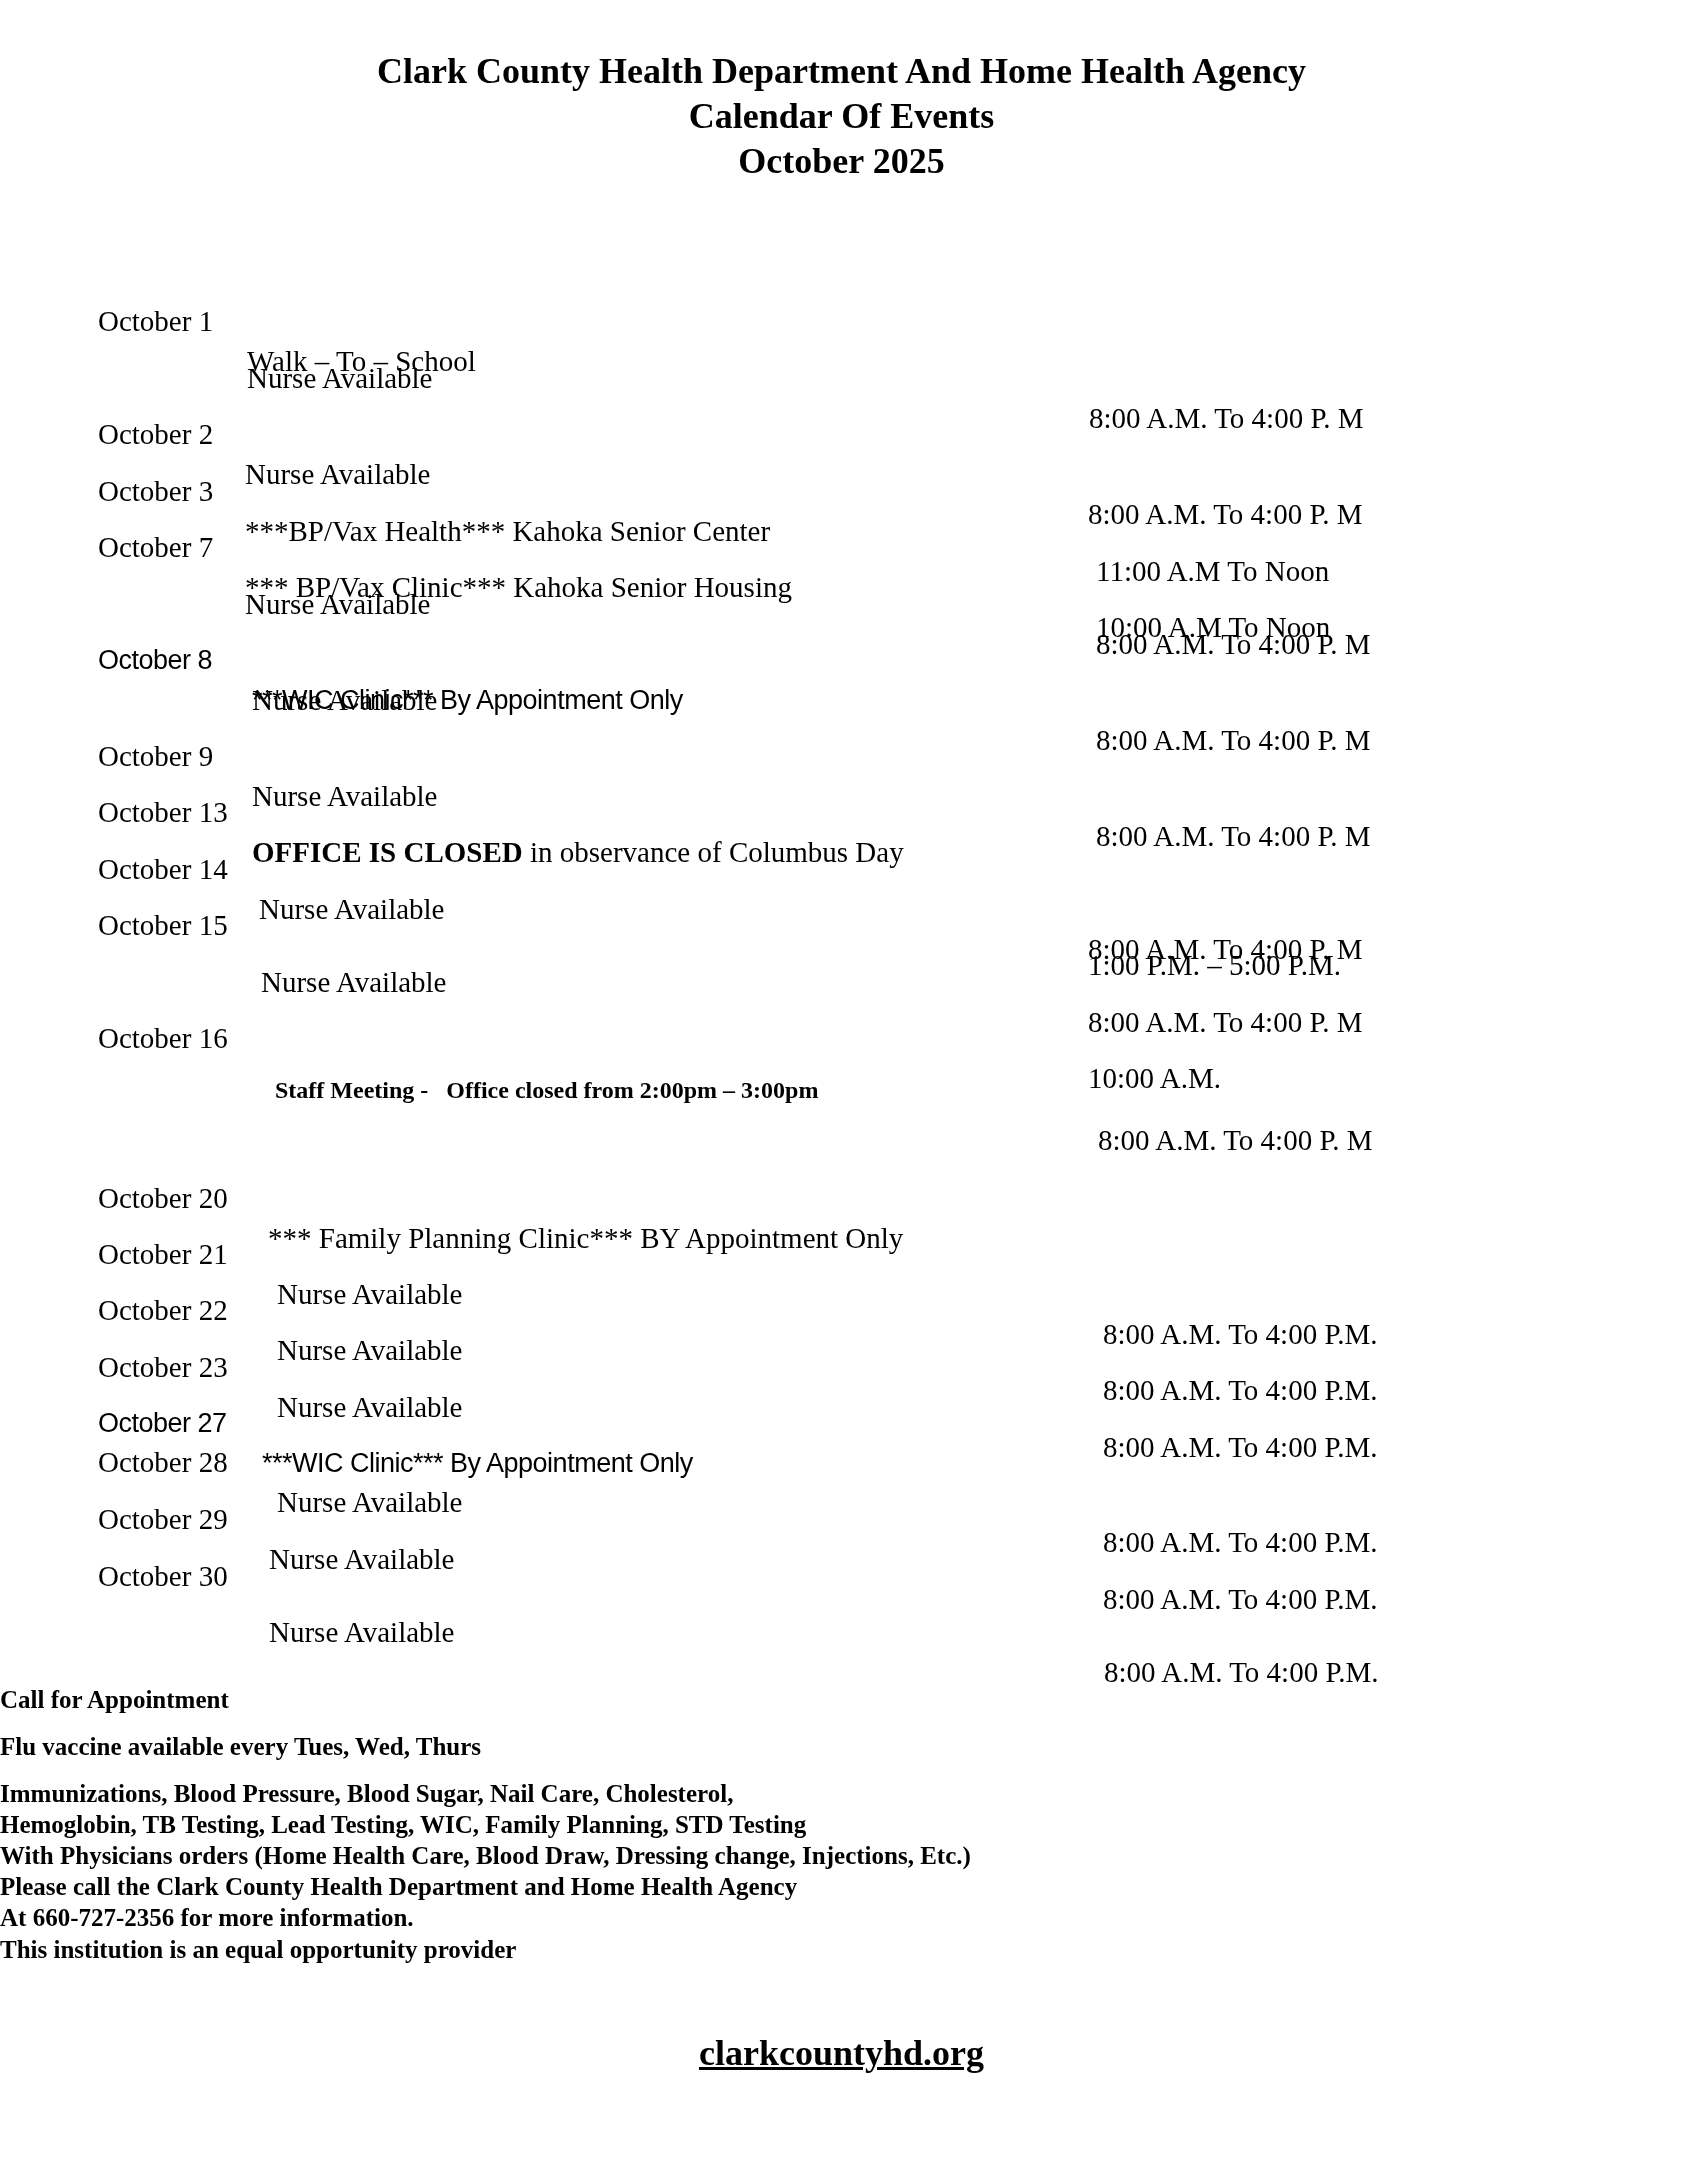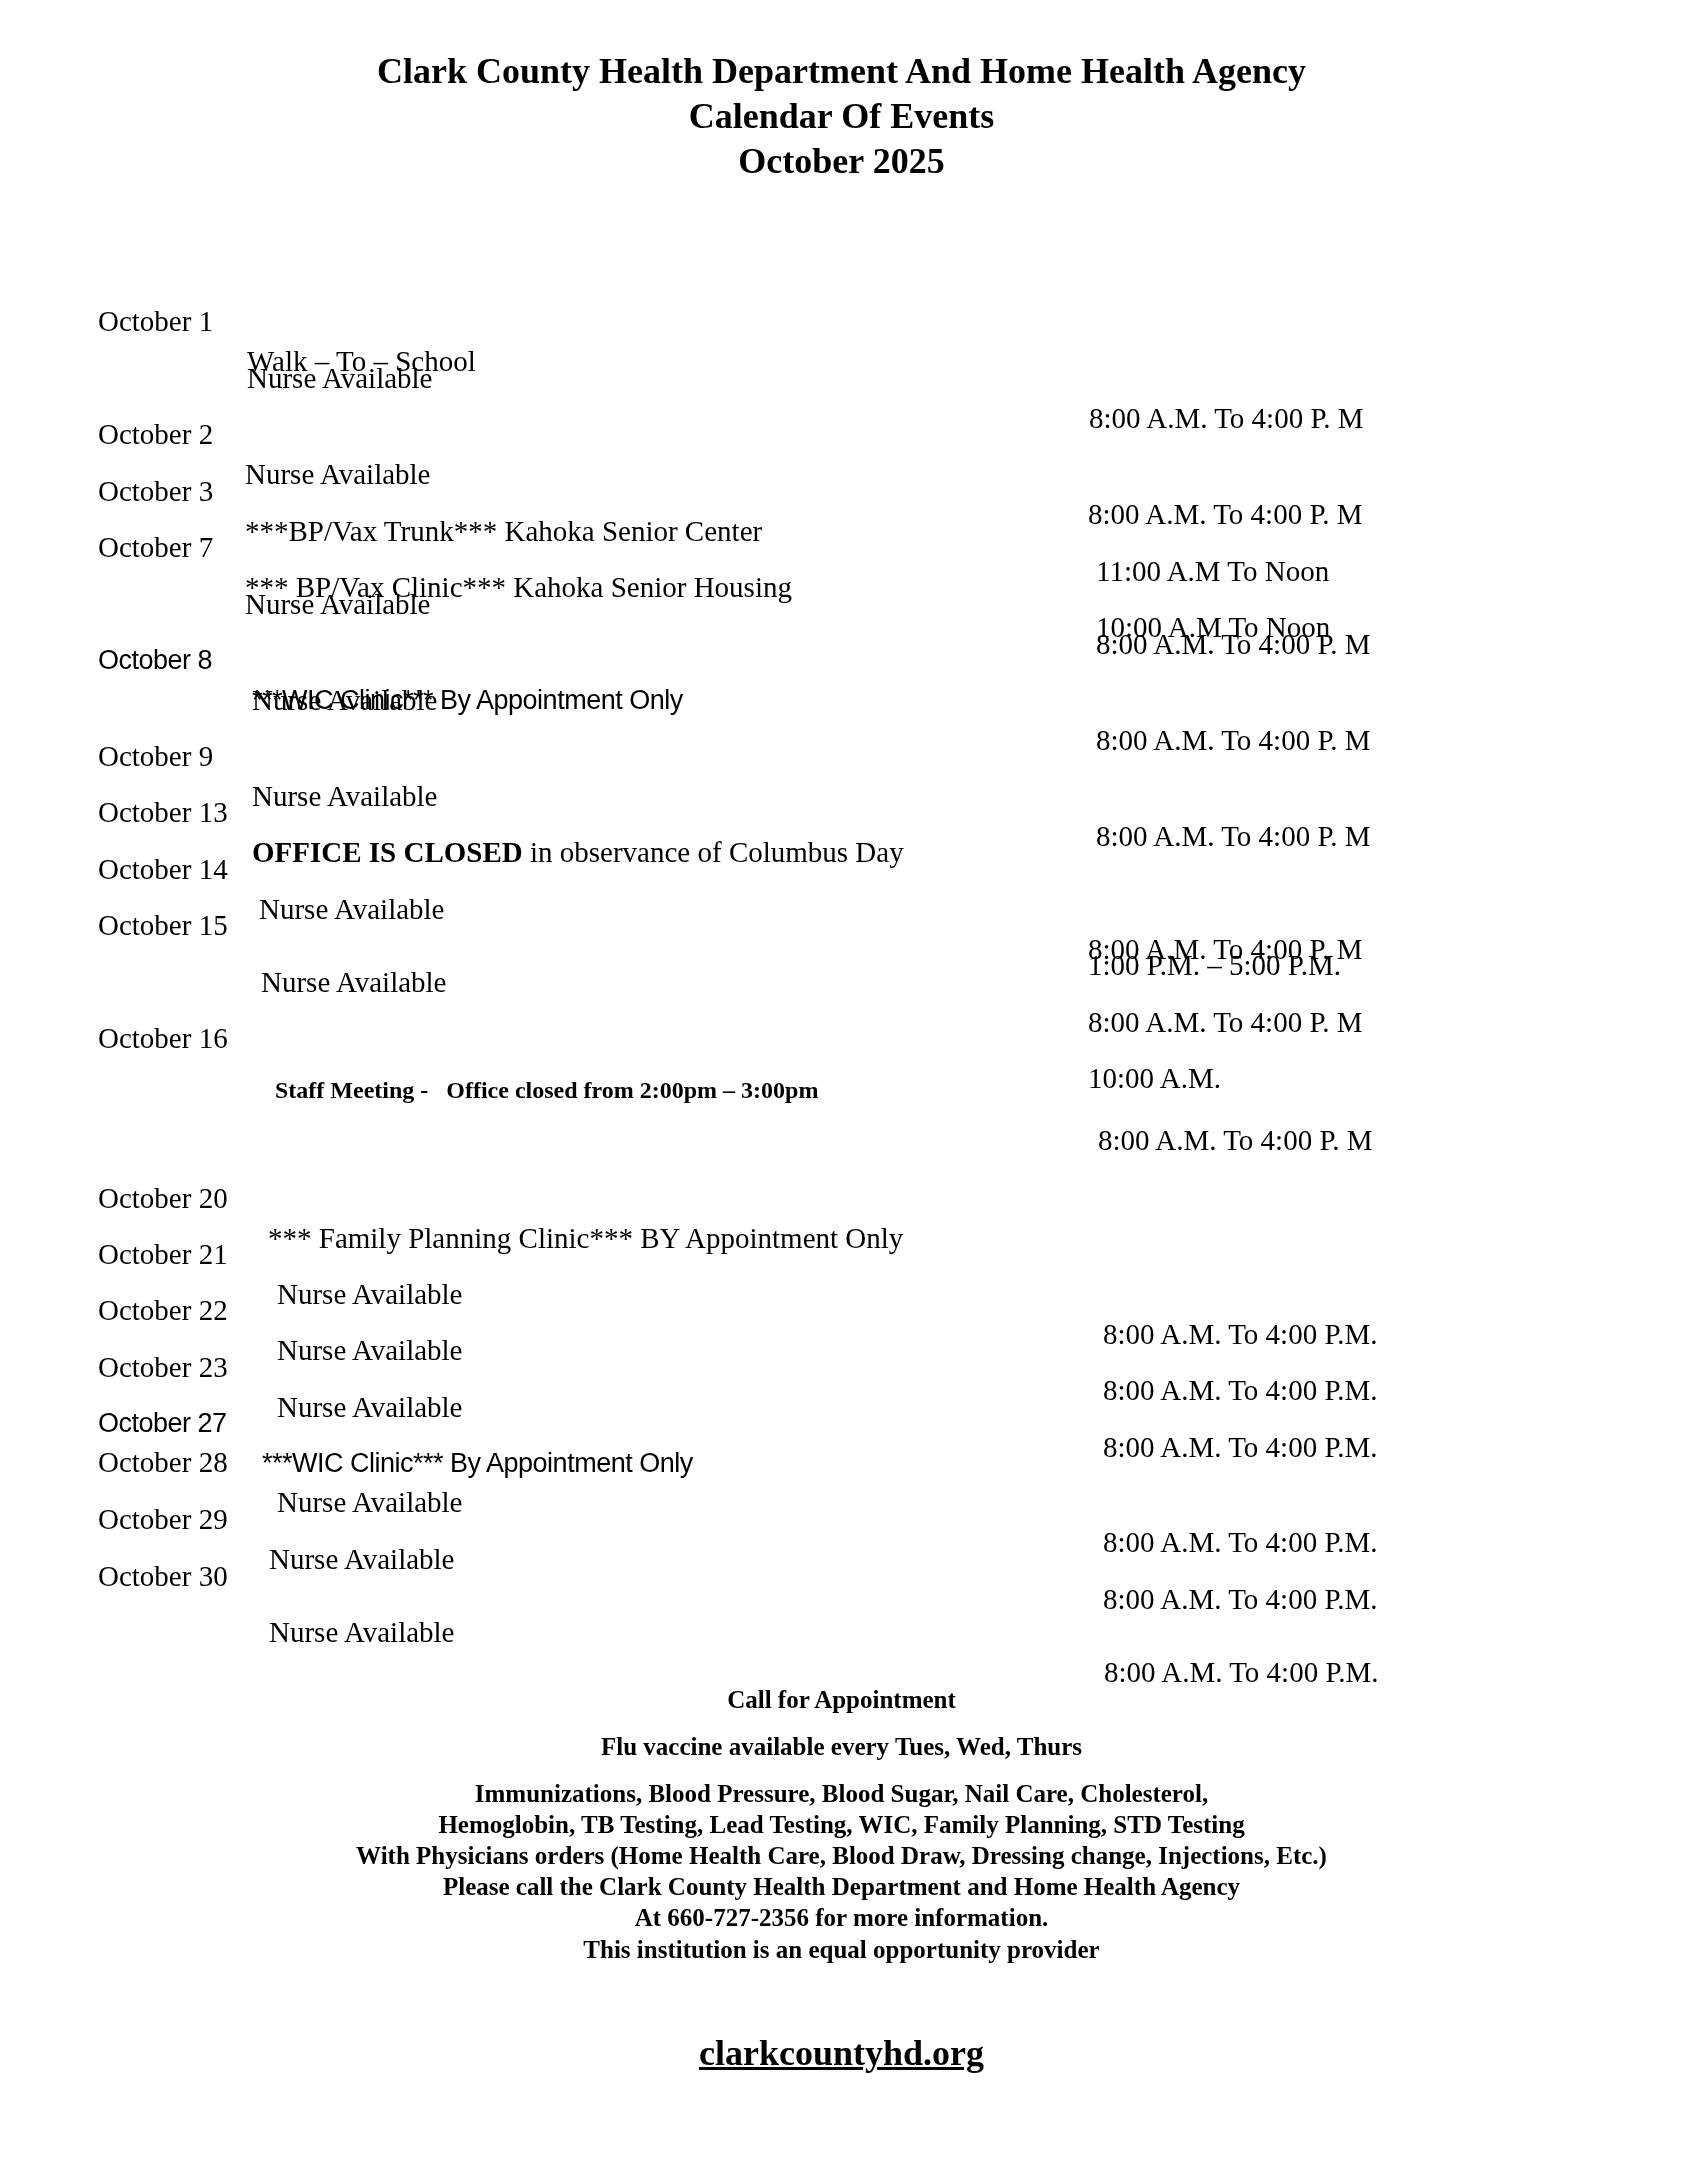--- a/index.html
+++ b/index.html
@@ -6,21 +6,21 @@
   body { width: 1683px; height: 2178px; position: relative; overflow: hidden;
          font-family: "Liberation Serif", "DejaVu Serif", serif; color: #000; }
   .title { position: absolute; left: 0; width: 1683px; text-align: center;
            font-weight: bold; font-size: 36px; line-height: 40px; }
   .row { position: absolute; left: 0; width: 1683px; height: 40px; font-size: 29px; line-height: 40px; white-space: pre; }
   .date { position: absolute; left: 98px; }
   .desc { position: absolute; }
   .time { position: absolute; }
   .sans { font-family: "Liberation Sans", "DejaVu Sans", sans-serif; font-size: 27px; letter-spacing: -0.5px; }
   .small-bold { font-weight: bold; font-size: 24px; }
-  .foot { position: absolute; left: 0; width: 1683px; text-align: center; font-weight: bold;
+  .foot { position: absolute; left: 0; width: 1683px; text-align: left; font-weight: bold;
           font-size: 25px; line-height: 32px; }
   .url { position: absolute; left: 0; width: 1683px; text-align: center; font-weight: bold;
          font-size: 36px; line-height: 44px; }
   .url span { text-decoration: underline; text-decoration-thickness: 3px; color: #000; cursor: pointer; }
 </style>
 </head>
 <body>
 
 <div>
   <div class="title" style="top:51px">Clark County Health Department And Home Health Agency</div>
@@ -41,21 +41,21 @@
   </div>
 
   <div class="row" style="top:374px">
     <span class="date">October 2</span>
     <span class="desc" style="left:245px">Nurse Available</span>
     <span class="time" style="left:1088px">8:00 A.M. To 4:00 P. M</span>
   </div>
 
   <div class="row" style="top:431px">
     <span class="date">October 3</span>
-    <span class="desc" style="left:245px">***BP/Vax Trunk*** Kahoka Senior Center</span>
+    <span class="desc" style="left:245px">***BP/Vax Health*** Kahoka Senior Center</span>
     <span class="time" style="left:1096px">11:00 A.M To Noon</span>
   </div>
 
   <div class="row" style="top:487px">
     <span class="date">October 7</span>
     <span class="desc" style="left:245px">*** BP/Vax Clinic*** Kahoka Senior Housing</span>
     <span class="time" style="left:1096px">10:00 A.M To Noon</span>
   </div>
 
   <div class="row" style="top:544px">

